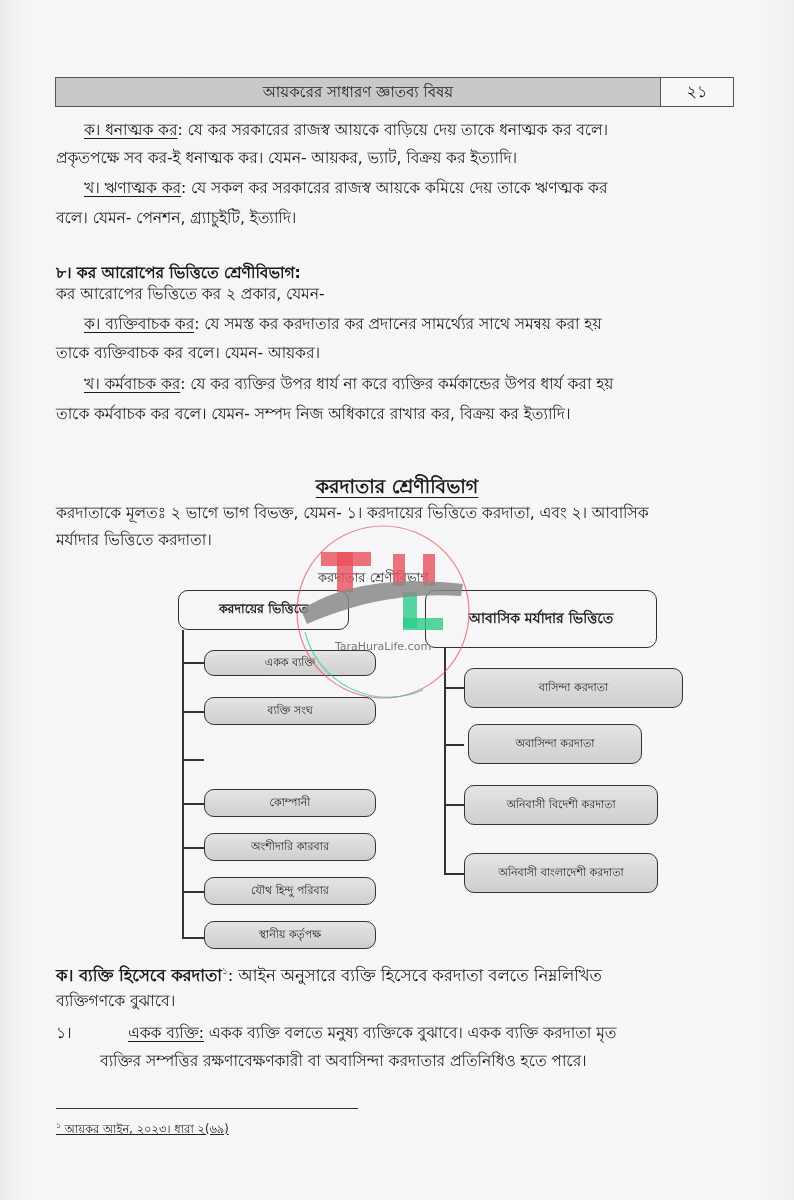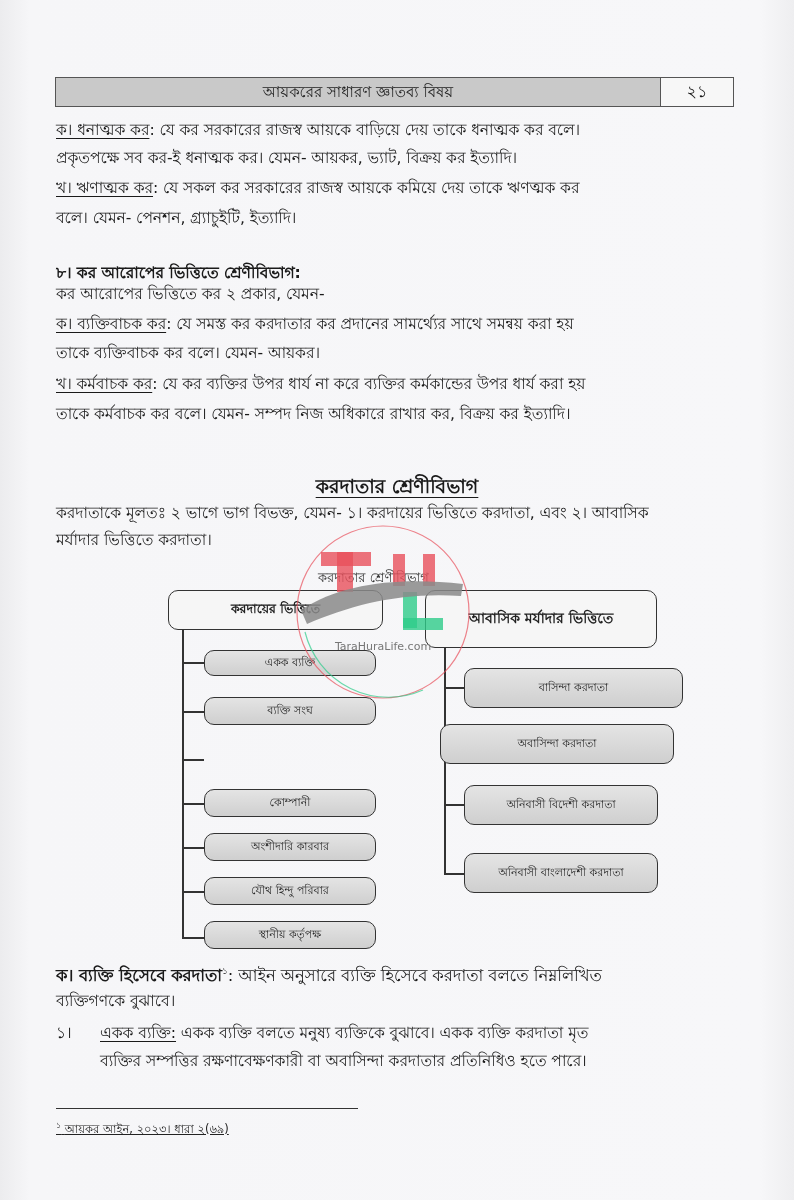--- a/index.html
+++ b/index.html
@@ -14,21 +14,21 @@
 
   
   .run-header { position:absolute; left:55px; top:77px; width:677px; height:28px;
     border:1.5px solid #555; display:flex; }
   .run-title { flex:1; background:#c9c9c9; border-right:1.5px solid #555;
     display:flex; align-items:center; justify-content:center; font-size:15px; color:#222; }
   .run-page { width:72px; display:flex; align-items:center; justify-content:center;
     font-size:16px; background:#f7f7f7; }
 
   .line { position:absolute; left:56px; font-size:15.6px; line-height:26px; white-space:nowrap; letter-spacing:-0.1px; }
-  .u { text-decoration:underline; text-underline-offset:3px; }
+  .u { text-decoration:underline; text-underline-offset:3px;margin-left:28px; }
   .b { font-weight:bold; }
 
   .section-title { position:absolute; left:0; width:794px; top:472px; text-align:center;
     font-size:19px; font-weight:bold; }
   .section-title span { text-decoration:underline; text-underline-offset:4px; }
 
   
   .diagram-caption { position:absolute; left:318px; top:568px; font-size:13px; color:#333; }
   .box { position:absolute; border:1.5px solid #333; border-radius:10px;
     display:flex; align-items:center; justify-content:center; font-size:11px; color:#222; box-sizing:border-box; }
@@ -73,21 +73,21 @@
     <span class="u">খ। কর্মবাচক কর</span><span>: যে কর ব্যক্তির উপর ধার্য না করে ব্যক্তির কর্মকান্ডের উপর ধার্য করা হয়</span>
   </div>
   <div class="line" style="top:401px">তাকে কর্মবাচক কর বলে। যেমন- সম্পদ নিজ অধিকারে রাখার কর, বিক্রয় কর ইত্যাদি।</div>
 
   <div class="section-title"><span>করদাতার শ্রেণীবিভাগ</span></div>
   <div class="line" style="top:500px">করদাতাকে মূলতঃ ২ ভাগে ভাগ বিভক্ত, যেমন- ১। করদায়ের ভিত্তিতে করদাতা, এবং ২। আবাসিক</div>
   <div class="line" style="top:527px">মর্যাদার ভিত্তিতে করদাতা।</div>
 
   <div class="diagram-caption">করদাতার শ্রেণীবিভাগ</div>
 
-  <div class="box root" style="left:168px;top:590px;width:215px;height:40px">করদায়ের ভিত্তিতে</div>
+  <div class="box root" style="left:178px;top:590px;width:171px;height:40px">করদায়ের ভিত্তিতে</div>
   <div class="vline" style="left:182px;top:630px;height:308px"></div>
 
   <div class="hline" style="left:182px;top:662px;width:22px"></div>
   <div class="box leaf" style="left:204px;top:650px;width:172px;height:26px">একক ব্যক্তি</div>
 
   <div class="hline" style="left:182px;top:711px;width:22px"></div>
   <div class="box leaf" style="left:204px;top:697px;width:172px;height:28px">ব্যক্তি সংঘ</div>
 
   <div class="hline" style="left:182px;top:759px;width:22px"></div>
 
@@ -103,21 +103,21 @@
   <div class="hline" style="left:182px;top:937px;width:22px"></div>
   <div class="box leaf" style="left:204px;top:921px;width:172px;height:28px">স্থানীয় কর্তৃপক্ষ</div>
 
   <div class="box root" style="left:425px;top:590px;width:232px;height:58px;font-size:14px">আবাসিক মর্যাদার ভিত্তিতে</div>
   <div class="vline" style="left:444px;top:648px;height:226px"></div>
 
   <div class="hline" style="left:444px;top:687px;width:20px"></div>
   <div class="box leaf" style="left:464px;top:668px;width:219px;height:40px">বাসিন্দা করদাতা</div>
 
   <div class="hline" style="left:444px;top:744px;width:20px"></div>
-  <div class="box leaf" style="left:440px;top:724px;width:234px;height:40px">অবাসিন্দা করদাতা</div>
+  <div class="box leaf" style="left:468px;top:724px;width:174px;height:40px">অবাসিন্দা করদাতা</div>
 
   <div class="hline" style="left:444px;top:804px;width:20px"></div>
   <div class="box leaf" style="left:464px;top:785px;width:194px;height:40px">অনিবাসী বিদেশী করদাতা</div>
 
   <div class="hline" style="left:444px;top:873px;width:20px"></div>
   <div class="box leaf" style="left:464px;top:853px;width:194px;height:40px">অনিবাসী বাংলাদেশী করদাতা</div>
 
   <svg class="watermark" viewBox="0 0 180 180">
     <circle cx="90" cy="90" r="86" fill="none" stroke="#e8505b" stroke-width="1.2" opacity="0.7"></circle>
     <path d="M12 110 A86 86 0 0 0 130 168" fill="none" stroke="#2ecc8a" stroke-width="1.2" opacity="0.7"></path>

